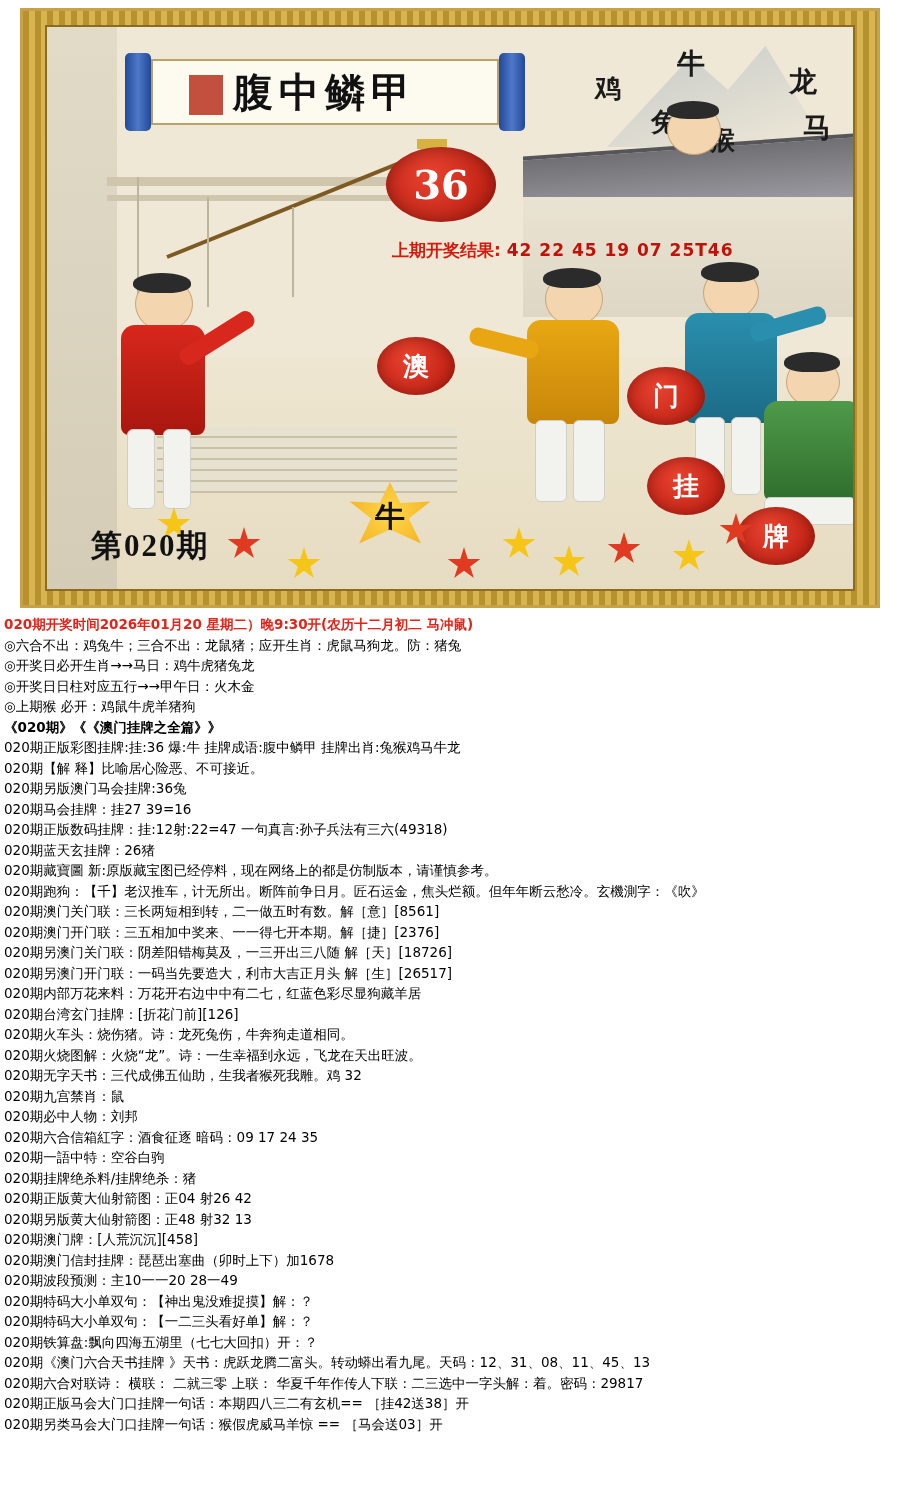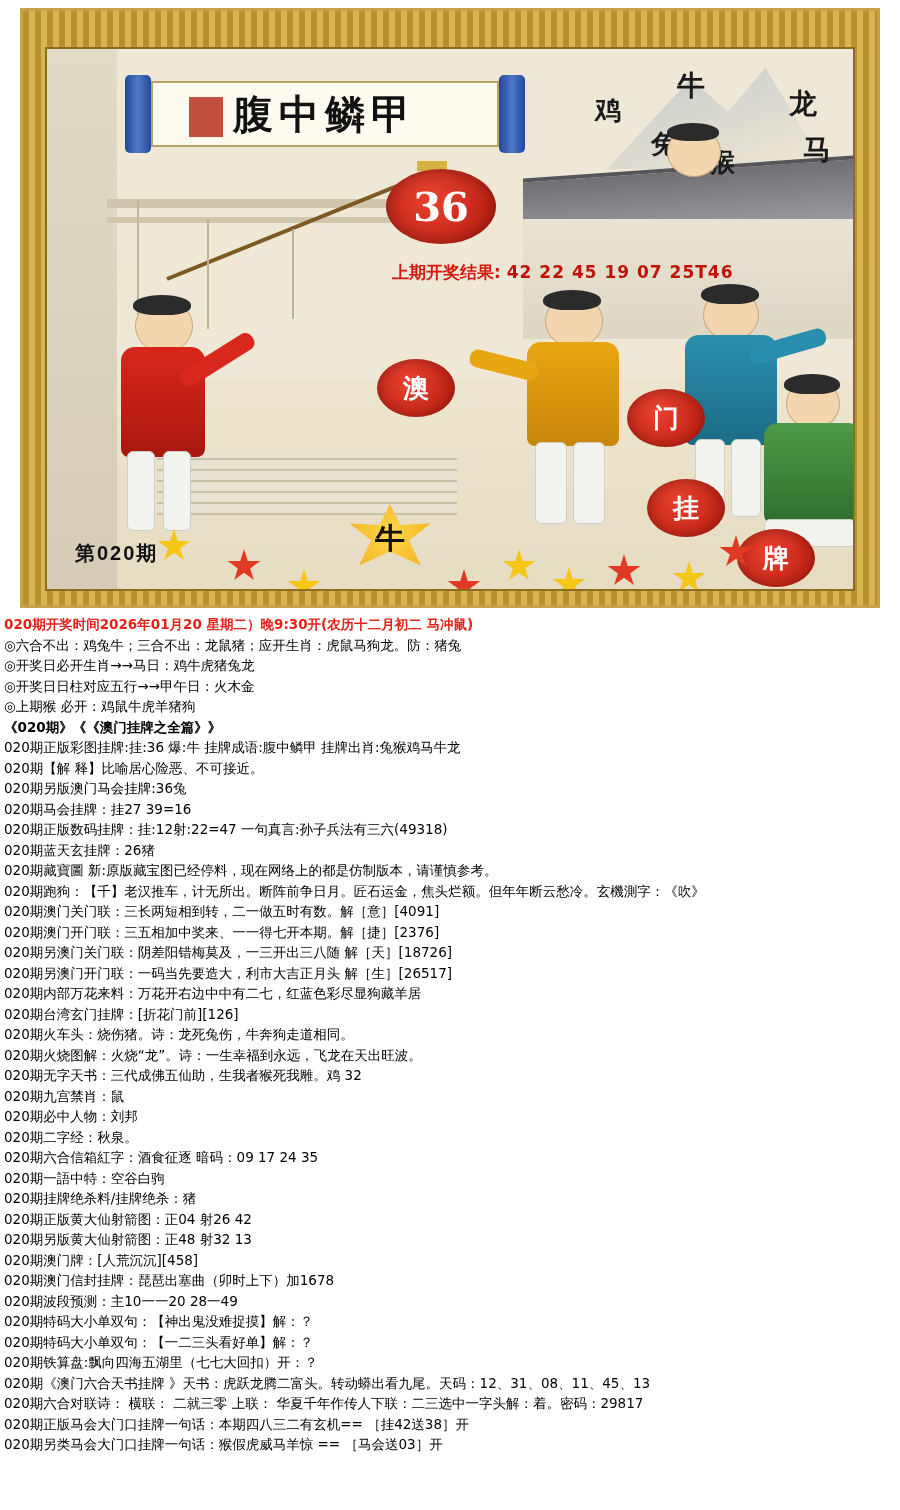--- a/index.html
+++ b/index.html
@@ -9,21 +9,21 @@
   
   .poster{position:relative;width:860px;height:600px;margin:8px auto 0;
           border:3px solid #c8a24a;box-sizing:border-box;
           background:#e8e2d2;overflow:hidden;}
   .poster .frame{position:absolute;inset:0;
       background:
         repeating-linear-gradient(90deg,#b8912f 0 6px,#d8b551 6px 12px);
   }
   .poster .inner{position:absolute;left:22px;top:14px;right:22px;bottom:14px;
       background:linear-gradient(#f4efe2 0%,#efe7d2 55%,#e6dcc2 100%);
-      border:2px solid #8e6c1f;overflow:hidden;margin-top:22px;}
+      border:2px solid #8e6c1f;overflow:hidden;}
   
   .bldg{position:absolute;left:0;top:0;right:0;height:330px;
         background:linear-gradient(#efe8d6,#efe8d6);}
   .roof-r{position:absolute;right:0;top:118px;width:330px;height:60px;
         background:linear-gradient(#6f6f74,#9a9aa0);transform:skewY(-4deg);
         border-top:4px solid #55555a;}
   .roof-r2{position:absolute;right:0;top:170px;width:330px;height:120px;
         background:linear-gradient(#e9e3d3,#ded7c4);}
   .wall-l{position:absolute;left:0;top:0;width:70px;height:100%;
         background:linear-gradient(#e2dbc8,#d4ccb6);}
@@ -81,22 +81,22 @@
   .flower{position:absolute;width:34px;height:34px;background:#f5c518;
         clip-path:polygon(50% 0,61% 35%,98% 35%,68% 57%,79% 91%,50% 70%,21% 91%,32% 57%,2% 35%,39% 35%);}
   .flower.r{background:#e03a22;}
 
   .niu{position:absolute;left:300px;top:455px;width:86px;height:70px;
        background:radial-gradient(circle at 50% 45%,#ffd84a,#f0a81b);
        clip-path:polygon(50% 0,62% 30%,97% 28%,72% 52%,86% 88%,50% 68%,14% 88%,28% 52%,3% 28%,38% 30%);
        display:flex;align-items:center;justify-content:center;}
   .niu span{font-family:"DejaVu Serif",serif;font-weight:bold;font-size:30px;color:#111;}
 
-  .issue{position:absolute;left:28px;bottom:22px;font-family:Liberation Sans, sans-serif;
-        font-weight:bold;font-size:20px;color:#111;letter-spacing:2px;}
+  .issue{position:absolute;left:44px;bottom:22px;font-family:Liberation Serif, serif;
+        font-weight:bold;font-size:31px;color:#111;letter-spacing:2px;}
 
   
   .txt{padding:6px 4px 10px 4px;font-size:13.5px;line-height:20.5px;color:#000;}
   .txt .hdr{color:#e2231a;font-weight:bold;}
   .row{white-space:nowrap;overflow:hidden;}
   .title-line{font-weight:bold;}
 </style>
 </head>
 <body>
 
@@ -224,32 +224,31 @@
     <div class="row">◎上期猴 必开：鸡鼠牛虎羊猪狗</div>
     <div class="row title-line">《020期》《《澳门挂牌之全篇》》</div>
     <div class="row">020期正版彩图挂牌:挂:36 爆:牛 挂牌成语:腹中鳞甲 挂牌出肖:兔猴鸡马牛龙</div>
     <div class="row">020期【解 释】比喻居心险恶、不可接近。</div>
     <div class="row">020期另版澳门马会挂牌:36兔</div>
     <div class="row">020期马会挂牌：挂27 39=16</div>
     <div class="row">020期正版数码挂牌：挂:12射:22=47 一句真言:孙子兵法有三六(49318)</div>
     <div class="row">020期蓝天玄挂牌：26猪</div>
     <div class="row">020期藏寶圖 新:原版藏宝图已经停料，现在网络上的都是仿制版本，请谨慎参考。</div>
     <div class="row">020期跑狗：【千】老汉推车，计无所出。断阵前争日月。匠石运金，焦头烂额。但年年断云愁冷。玄機測字：《吹》</div>
-    <div class="row">020期澳门关门联：三长两短相到转，二一做五时有数。解［意］[4091]</div>
+    <div class="row">020期澳门关门联：三长两短相到转，二一做五时有数。解［意］[8561]</div>
     <div class="row">020期澳门开门联：三五相加中奖来、一一得七开本期。解［捷］[2376]</div>
     <div class="row">020期另澳门关门联：阴差阳错梅莫及，一三开出三八随 解［天］[18726]</div>
     <div class="row">020期另澳门开门联：一码当先要造大，利市大吉正月头 解［生］[26517]</div>
     <div class="row">020期内部万花来料：万花开右边中中有二七，红蓝色彩尽显狗藏羊居</div>
     <div class="row">020期台湾玄门挂牌：[折花门前][126]</div>
     <div class="row">020期火车头：烧伤猪。诗：龙死兔伤，牛奔狗走道相同。</div>
     <div class="row">020期火烧图解：火烧“龙”。诗：一生幸福到永远，飞龙在天出旺波。</div>
     <div class="row">020期无字天书：三代成佛五仙助，生我者猴死我雕。鸡 32</div>
     <div class="row">020期九宫禁肖：鼠</div>
     <div class="row">020期必中人物：刘邦</div>
-    <div class="row">020期二字经：秋泉。</div>
     <div class="row">020期六合信箱紅字：酒食征逐 暗码：09 17 24 35</div>
     <div class="row">020期一語中特：空谷白驹</div>
     <div class="row">020期挂牌绝杀料/挂牌绝杀：猪</div>
     <div class="row">020期正版黄大仙射箭图：正04 射26 42</div>
     <div class="row">020期另版黄大仙射箭图：正48 射32 13</div>
     <div class="row">020期澳门牌：[人荒沉沉][458]</div>
     <div class="row">020期澳门信封挂牌：琵琶出塞曲（卯时上下）加1678</div>
     <div class="row">020期波段预测：主10一一20 28一49</div>
     <div class="row">020期特码大小单双句：【神出鬼没难捉摸】解：？</div>
     <div class="row">020期特码大小单双句：【一二三头看好单】解：？</div>

